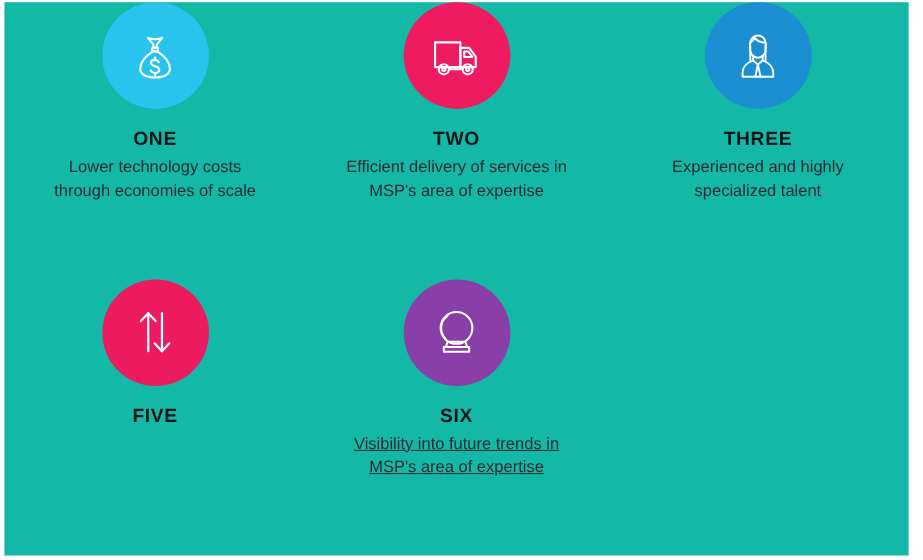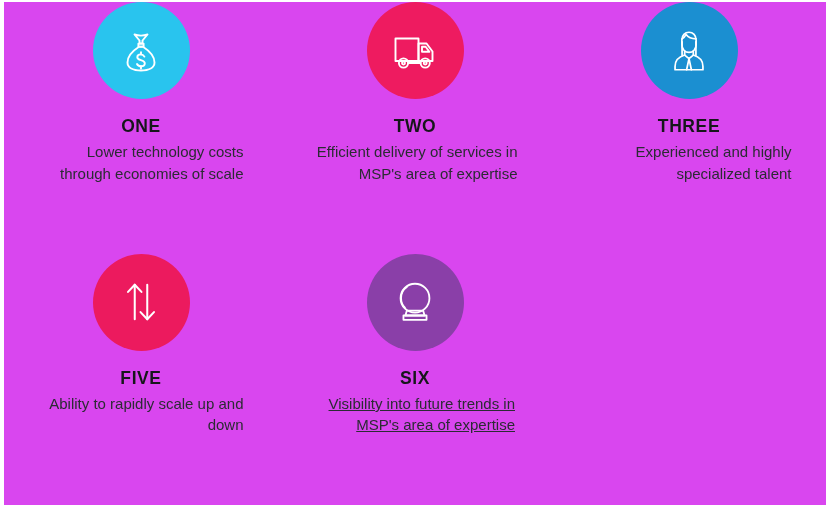--- a/index.html
+++ b/index.html
@@ -12,21 +12,21 @@
     height: 509px;
     overflow: hidden;
     font-family: "Liberation Sans", sans-serif;
   }
   #panel {
     position: absolute;
     left: 4px;
     top: 2px;
     width: 822px;
     height: 503px;
-    background: #d946ef;
+    background: #14b8a6;
     box-sizing: border-box;
   }
   .grid {
     position: absolute;
     left: 0;
     top: 0;
     width: 100%;
     height: 100%;
     display: grid;
     grid-template-columns: repeat(3, 1fr);
@@ -58,21 +58,21 @@
     letter-spacing: 0.6px;
     color: #16161a;
     line-height: 1.1;
     text-align: center;
   }
   .desc {
     margin-top: 5px;
     font-size: 15px;
     color: #2b2b33;
     line-height: 1.42;
-    text-align: right;
+    text-align: center;
     max-width: 205px;
   }
   .cell-six .desc { max-width: 200px; text-decoration: underline; }
 </style>
 </head>
 <body>
 
 <div id="panel">
   <div class="grid">
 
@@ -136,21 +136,20 @@
         <span>
           <svg width="50" height="50" viewBox="0 0 52 52" fill="none" stroke="#ffffff" stroke-width="2.1" stroke-linecap="round" stroke-linejoin="round">
             <path d="M19.5 44 L19.5 8"></path>
             <path d="M12.5 15.5 L19.5 8 L26.5 15.5"></path>
             <path d="M32.5 8 L32.5 44"></path>
             <path d="M25.5 36.5 L32.5 44 L39.5 36.5"></path>
           </svg>
         </span>
       </div>
       <div class="heading">FIVE</div>
-      <div class="desc">Ability to rapidly scale up and down</div>
     </div>
 
 
     <div class="row2 cell cell-six">
       <div class="circle" style="background:#8a3fa8">
         <span>
           <svg width="50" height="50" viewBox="0 0 52 52" fill="none" stroke="#ffffff" stroke-width="1.9" stroke-linecap="round" stroke-linejoin="round">
             <circle cx="26" cy="22" r="15"></circle>
             <path d="M17.5 10.5 C13.5 13.2 11.5 17.5 11.5 22 C11.5 26 13 29.5 15.5 32"></path>
             <path d="M17.5 35 L34.5 35 L36 40 L16 40 Z"></path>

